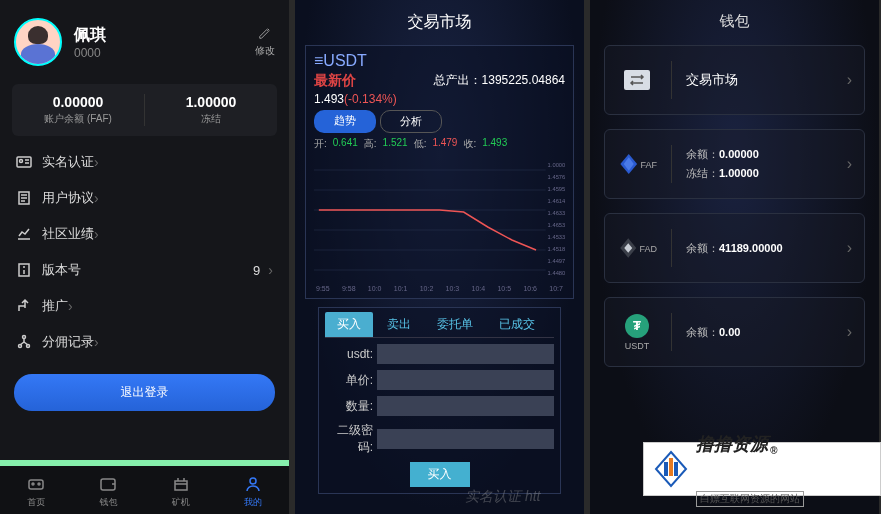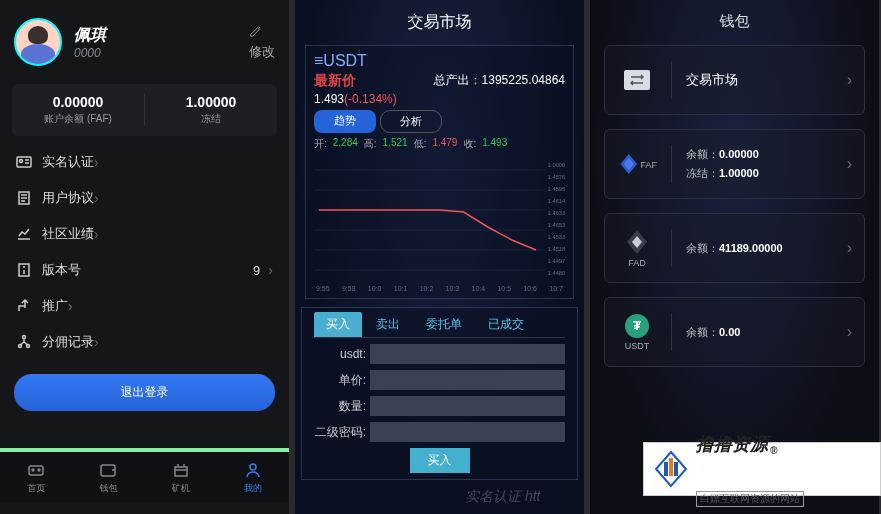--- a/index.html
+++ b/index.html
@@ -7,61 +7,61 @@
 .panel { background: #15161a; height: 514px; position: relative; color: #fff; }
 .p1 { width: 289px; }
 .p2 { width: 289px; background: radial-gradient(ellipse at 50% 30%, #1a2444 0%, #0a0f1f 70%); }
 .p3 { width: 289px; background: radial-gradient(ellipse at 50% 30%, #1a2240 0%, #0c0e16 70%); }
 
 
 .prof-row { display: flex; align-items: center; padding: 18px 14px 10px; }
 .avatar { width: 48px; height: 48px; border-radius: 50%; background: #ffd4c4; border: 2px solid #0ff; position: relative; overflow: hidden; }
 .avatar::before { content:""; position:absolute; top:6px; left:50%; transform:translateX(-50%); width:20px; height:18px; background:#3a2f2f; border-radius:50% 50% 40% 40%; }
 .avatar::after { content:""; position:absolute; bottom:0; left:50%; transform:translateX(-50%); width:34px; height:20px; background:#5a73d4; border-radius:50% 50% 0 0; }
-.prof-name { margin-left: 12px; font-style: italic; }
+.prof-name { margin-left: 12px; }
 .prof-name .nm { font-size: 16px; font-weight: 600; }
 .prof-name .id { font-size: 12px; color: #888; }
-.edit { margin-left: auto; color: #aaa; font-size: 13px; }
+.edit { margin-left: auto; text-align: center; color: #aaa; font-size: 10px; }
 .edit-i { width: 14px; height: 14px; margin: 0 auto 2px; }
 .bal-card { margin: 8px 12px; background: #1e1f24; border-radius: 6px; display: flex; padding: 10px 0; }
 .bal-col { flex: 1; text-align: center; }
 .bal-col:first-child { border-right: 1px solid #333; }
 .bal-v { font-size: 14px; font-weight: 600; }
 .bal-l { font-size: 10px; color: #999; margin-top: 2px; }
 .menu-list { margin-top: 8px; }
 .menu-item { display: flex; align-items: center; padding: 9px 16px; font-size: 13px; color: #ddd; }
 .menu-ico { width: 16px; height: 16px; margin-right: 10px; stroke: #ccc; fill: none; stroke-width: 1.5; }
 .menu-val { margin-left: auto; margin-right: 8px; font-size: 13px; }
 .chev { color: #666; font-size: 14px; }
 .logout { margin: 14px 14px 0; background: linear-gradient(#3478f6,#2563d8); border-radius: 18px; text-align: center; padding: 10px 0; font-size: 12px; }
-.nav { position: absolute; bottom: 12px; left: 0; right: 0; height: 54px; background: #101114; display: flex; border-top: 4px solid #86efac; }
+.nav { position: absolute; bottom: 0; left: 0; right: 0; height: 54px; background: #101114; display: flex; border-top: 6px solid #86efac; }
 .nav-item { flex: 1; text-align: center; padding-top: 8px; color: #888; font-size: 9px; }
 .nav-item.active { color: #3478f6; }
 .nav-ico { width: 20px; height: 20px; margin: 0 auto 2px; display: block; }
 
 
 .p2-title { text-align: center; font-size: 16px; padding: 12px 0 8px; }
 .chart-box { margin: 4px 10px; border: 1px solid #2a3555; background: rgba(10,15,35,.5); padding: 6px 8px; }
 .pair { font-size: 16px; color: #8af; }
 .row-top { display: flex; justify-content: space-between; margin-top: 2px; }
 .lp-lbl { font-size: 14px; font-weight: 600; color: #d44; }
 .tp-lbl { font-size: 12px; }
 .tp-lbl span { color: #fff; }
 .price-row { font-size: 12px; margin-top: 2px; }
 .pr-n { color: #e55; }
 .btns { display: flex; margin: 4px 0; }
 .btn-trend, .btn-anal { flex: 0 0 62px; text-align: center; font-size: 11px; padding: 3px 0; border-radius: 10px; }
-.btn-trend { background: #2563d8; border-radius: 8px; }
+.btn-trend { background: #2563d8; }
 .btn-anal { border: 1px solid #555; margin-left: 4px; }
 .ohlc { font-size: 10px; display: flex; gap: 6px; margin-top: 2px; }
 .ohlc .g { color: #2c5; } .ohlc .r { color: #e55; } .ohlc .lbl{color:#aaa;}
 .chart-g { height: 130px; position: relative; margin-top: 4px; }
 .chart-g svg { width: 100%; height: 100%; }
 .xaxis { display: flex; justify-content: space-between; font-size: 7px; color: #668; padding: 0 2px; }
-.trade-box { margin: 8px 6px 0; border: 1px solid #2a3555; background: rgba(10,15,35,.5); padding: 4px 12px; }
+.trade-box { margin: 8px 23px 0; border: 1px solid #2a3555; background: rgba(10,15,35,.5); padding: 4px 6px; }
 .ttabs { display: flex; border-bottom: 1px solid #334; gap: 2px; }
 .ttab { padding: 4px 12px; font-size: 12px; color: #58c4e8; }
 .ttab.active { background: #4aaed0; color: #fff; border-radius: 2px 2px 0 0; }
 .frow { display: flex; align-items: center; margin-top: 6px; font-size: 12px; }
 .frow label { width: 56px; color: #ccc; text-align: right; padding-right: 4px; }
 .finp { flex: 1; height: 20px; background: #3a4155; border: none; }
 .buy-btn { background: #44b0d0; color: #fff; padding: 4px 18px; font-size: 12px; margin: 6px auto 2px; display: block; width: fit-content; }
 
 
 .p3-title { text-align: center; font-size: 15px; padding: 12px 0 14px; color: #ddd; }
@@ -203,21 +203,21 @@
     </div>
     <div class="price-row">
       <span style="color:#fff">1.493</span><span class="pr-n">(-0.134%)</span>
     </div>
     <div class="btns">
       <div class="btn-trend">趋势</div>
       <div class="btn-anal">分析</div>
     </div>
     <div class="ohlc">
       <span class="lbl">开:</span>
-        <span class="g">2.284</span>
+        <span class="g">0.641</span>
       <span class="lbl">高:</span>
         <span class="g">1.521</span>
       <span class="lbl">低:</span>
         <span class="r">1.479</span>
       <span class="lbl">收:</span>
         <span class="g">1.493</span>
     </div>
     <div class="chart-g">
       <svg viewBox="0 0 260 130" preserveAspectRatio="none">
         <g stroke="#2a3555" stroke-width="0.5">
@@ -306,21 +306,21 @@
         <div style="font-size:9px;color:#aaa;margin-top:2px">FAF</div>
       </div>
     <div class="wsep"></div>
     <div class="winfo">
       <div><span>余额：</span><span class="wv">0.00000</span></div>
       <div style="margin-top:4px"><span>冻结：</span><span class="wv">1.00000</span></div>
     </div>
     <div class="wchev">›</div>
   </div>
   <div class="wcard">
-    <div class="wico" style="flex-direction:column">
+    <div class="wico" style="flex-direction:row">
         <svg width="28" height="28" viewBox="0 0 28 28">
           <polygon points="14,2 24,14 14,26 4,14" fill="#3a3e48"></polygon>
           <polygon points="14,8 19,14 14,20 9,14" fill="#c8cdd5"></polygon>
         </svg>
         <div style="font-size:9px;color:#aaa;margin-top:2px">FAD</div>
       </div>
     <div class="wsep"></div>
     <div class="winfo"><span>余额：</span><span class="wv">41189.00000</span></div>
     <div class="wchev">›</div>
   </div>

